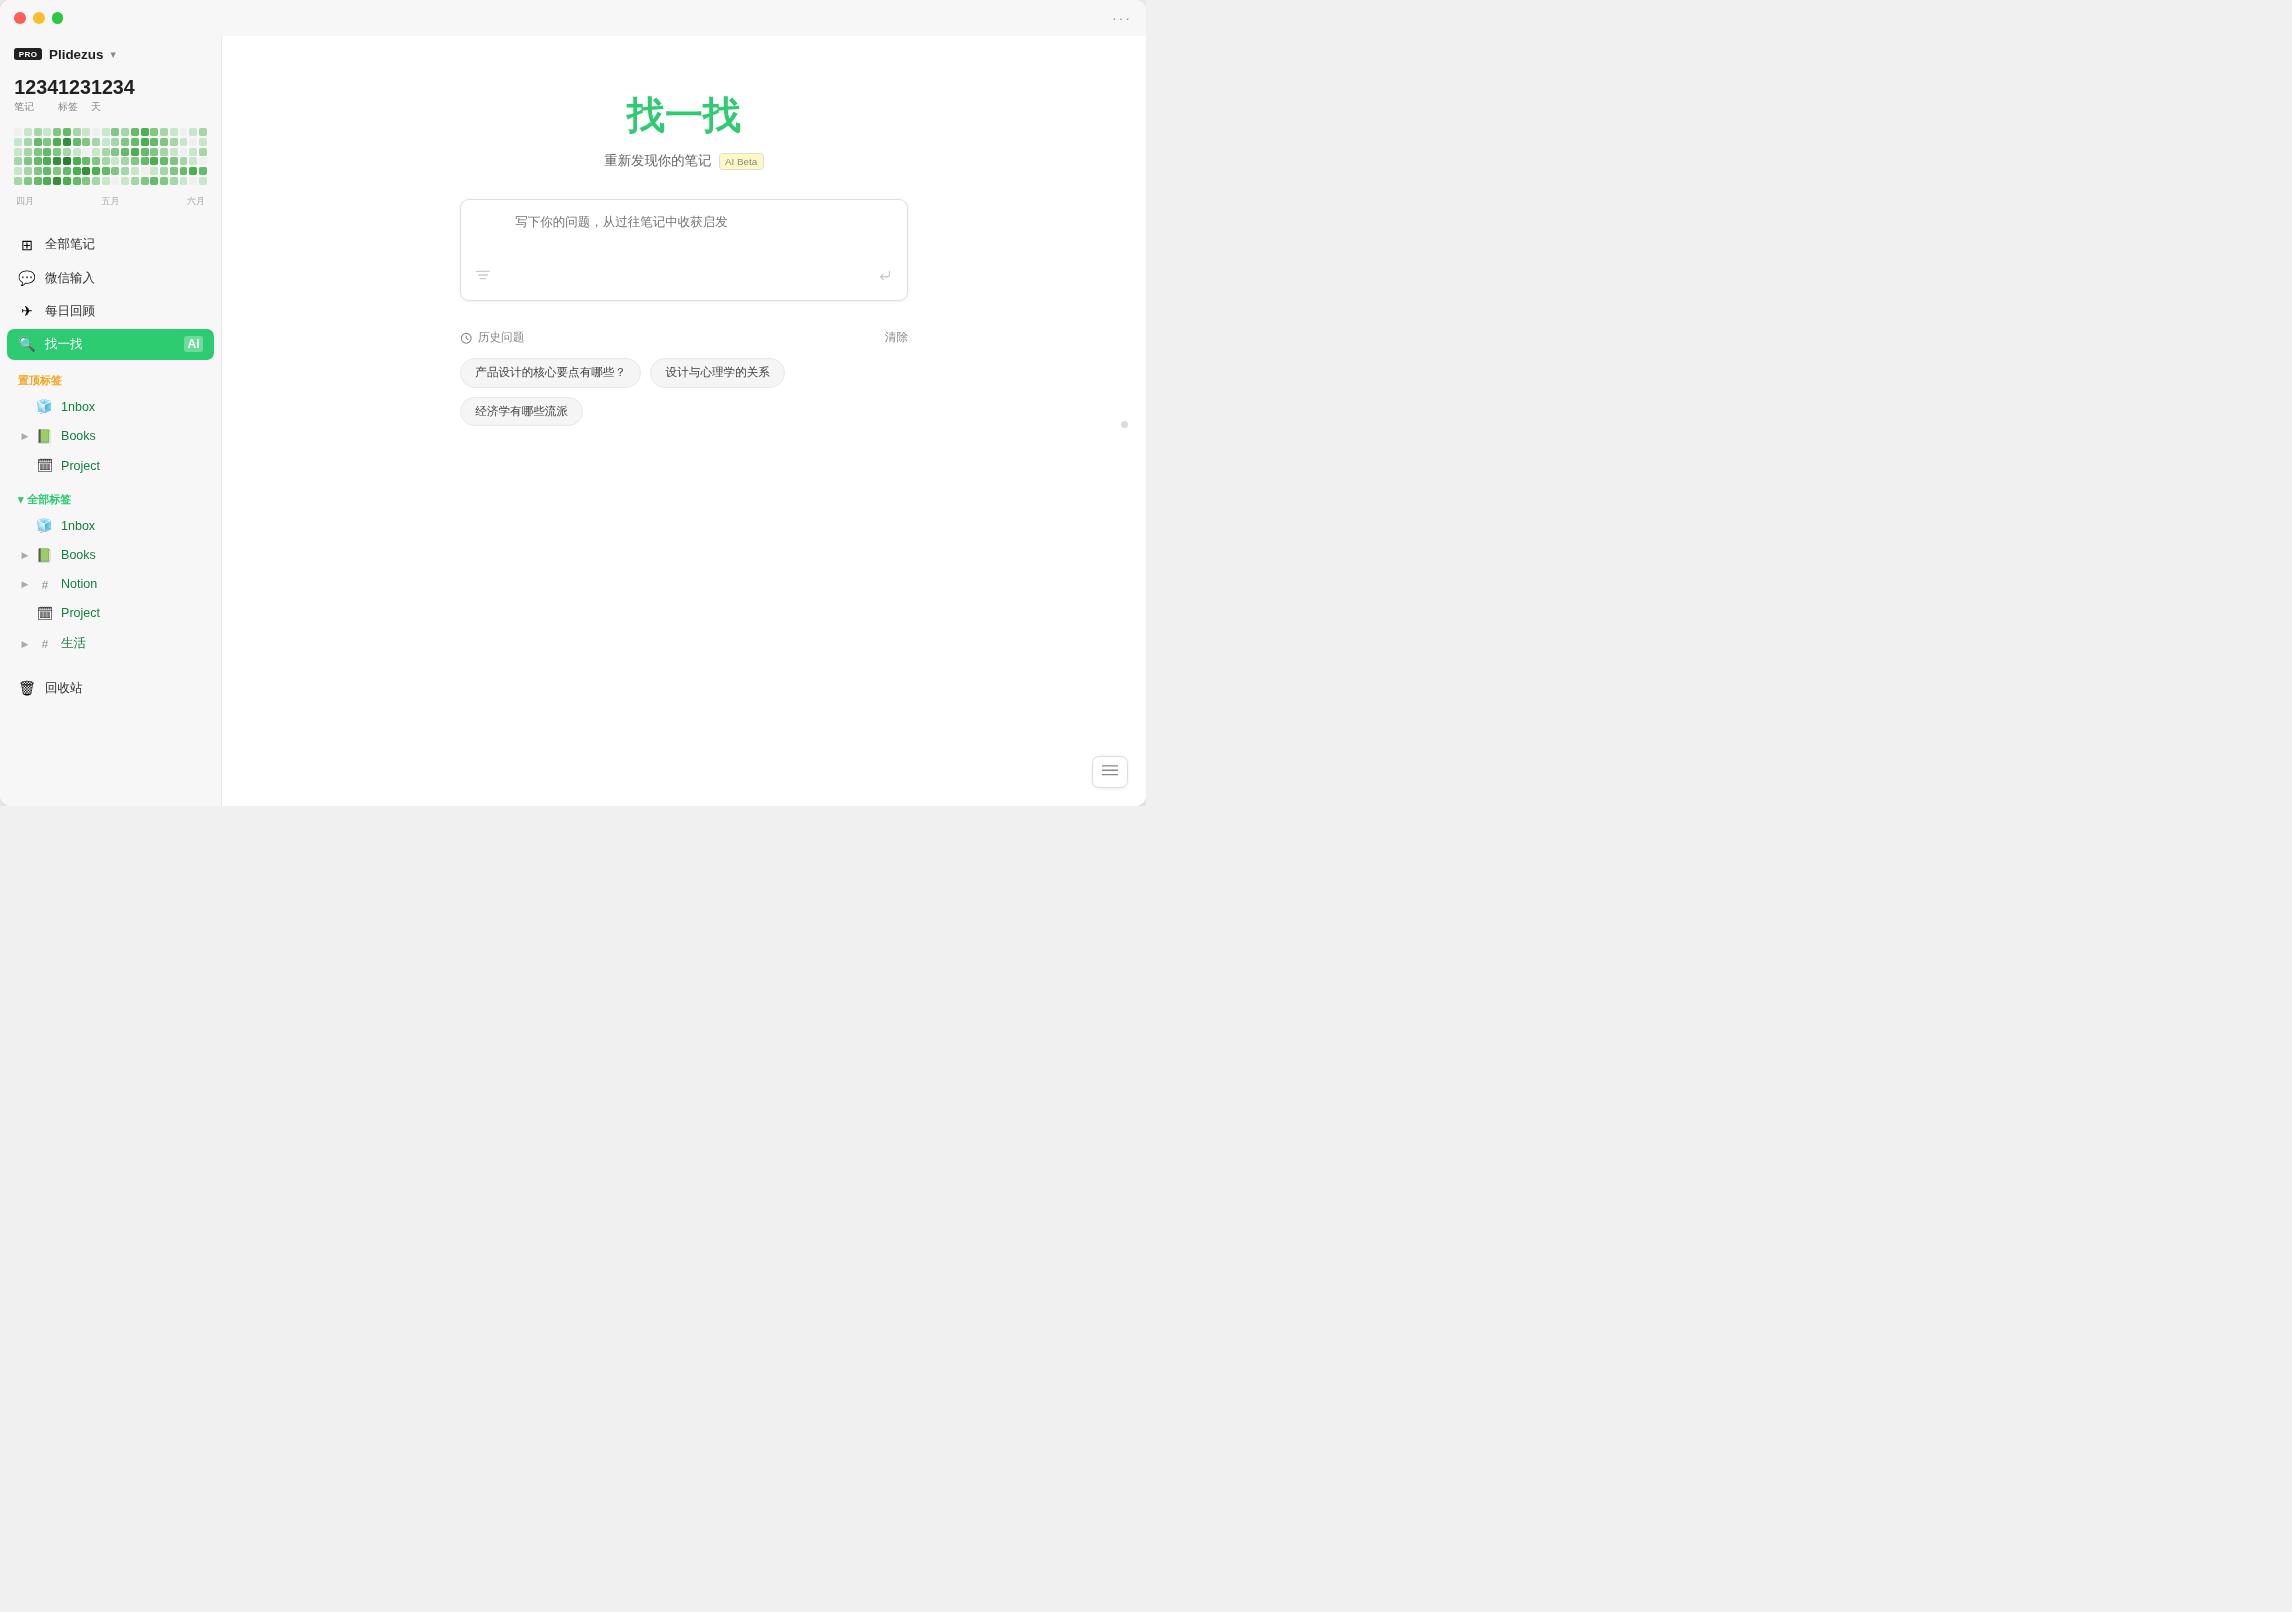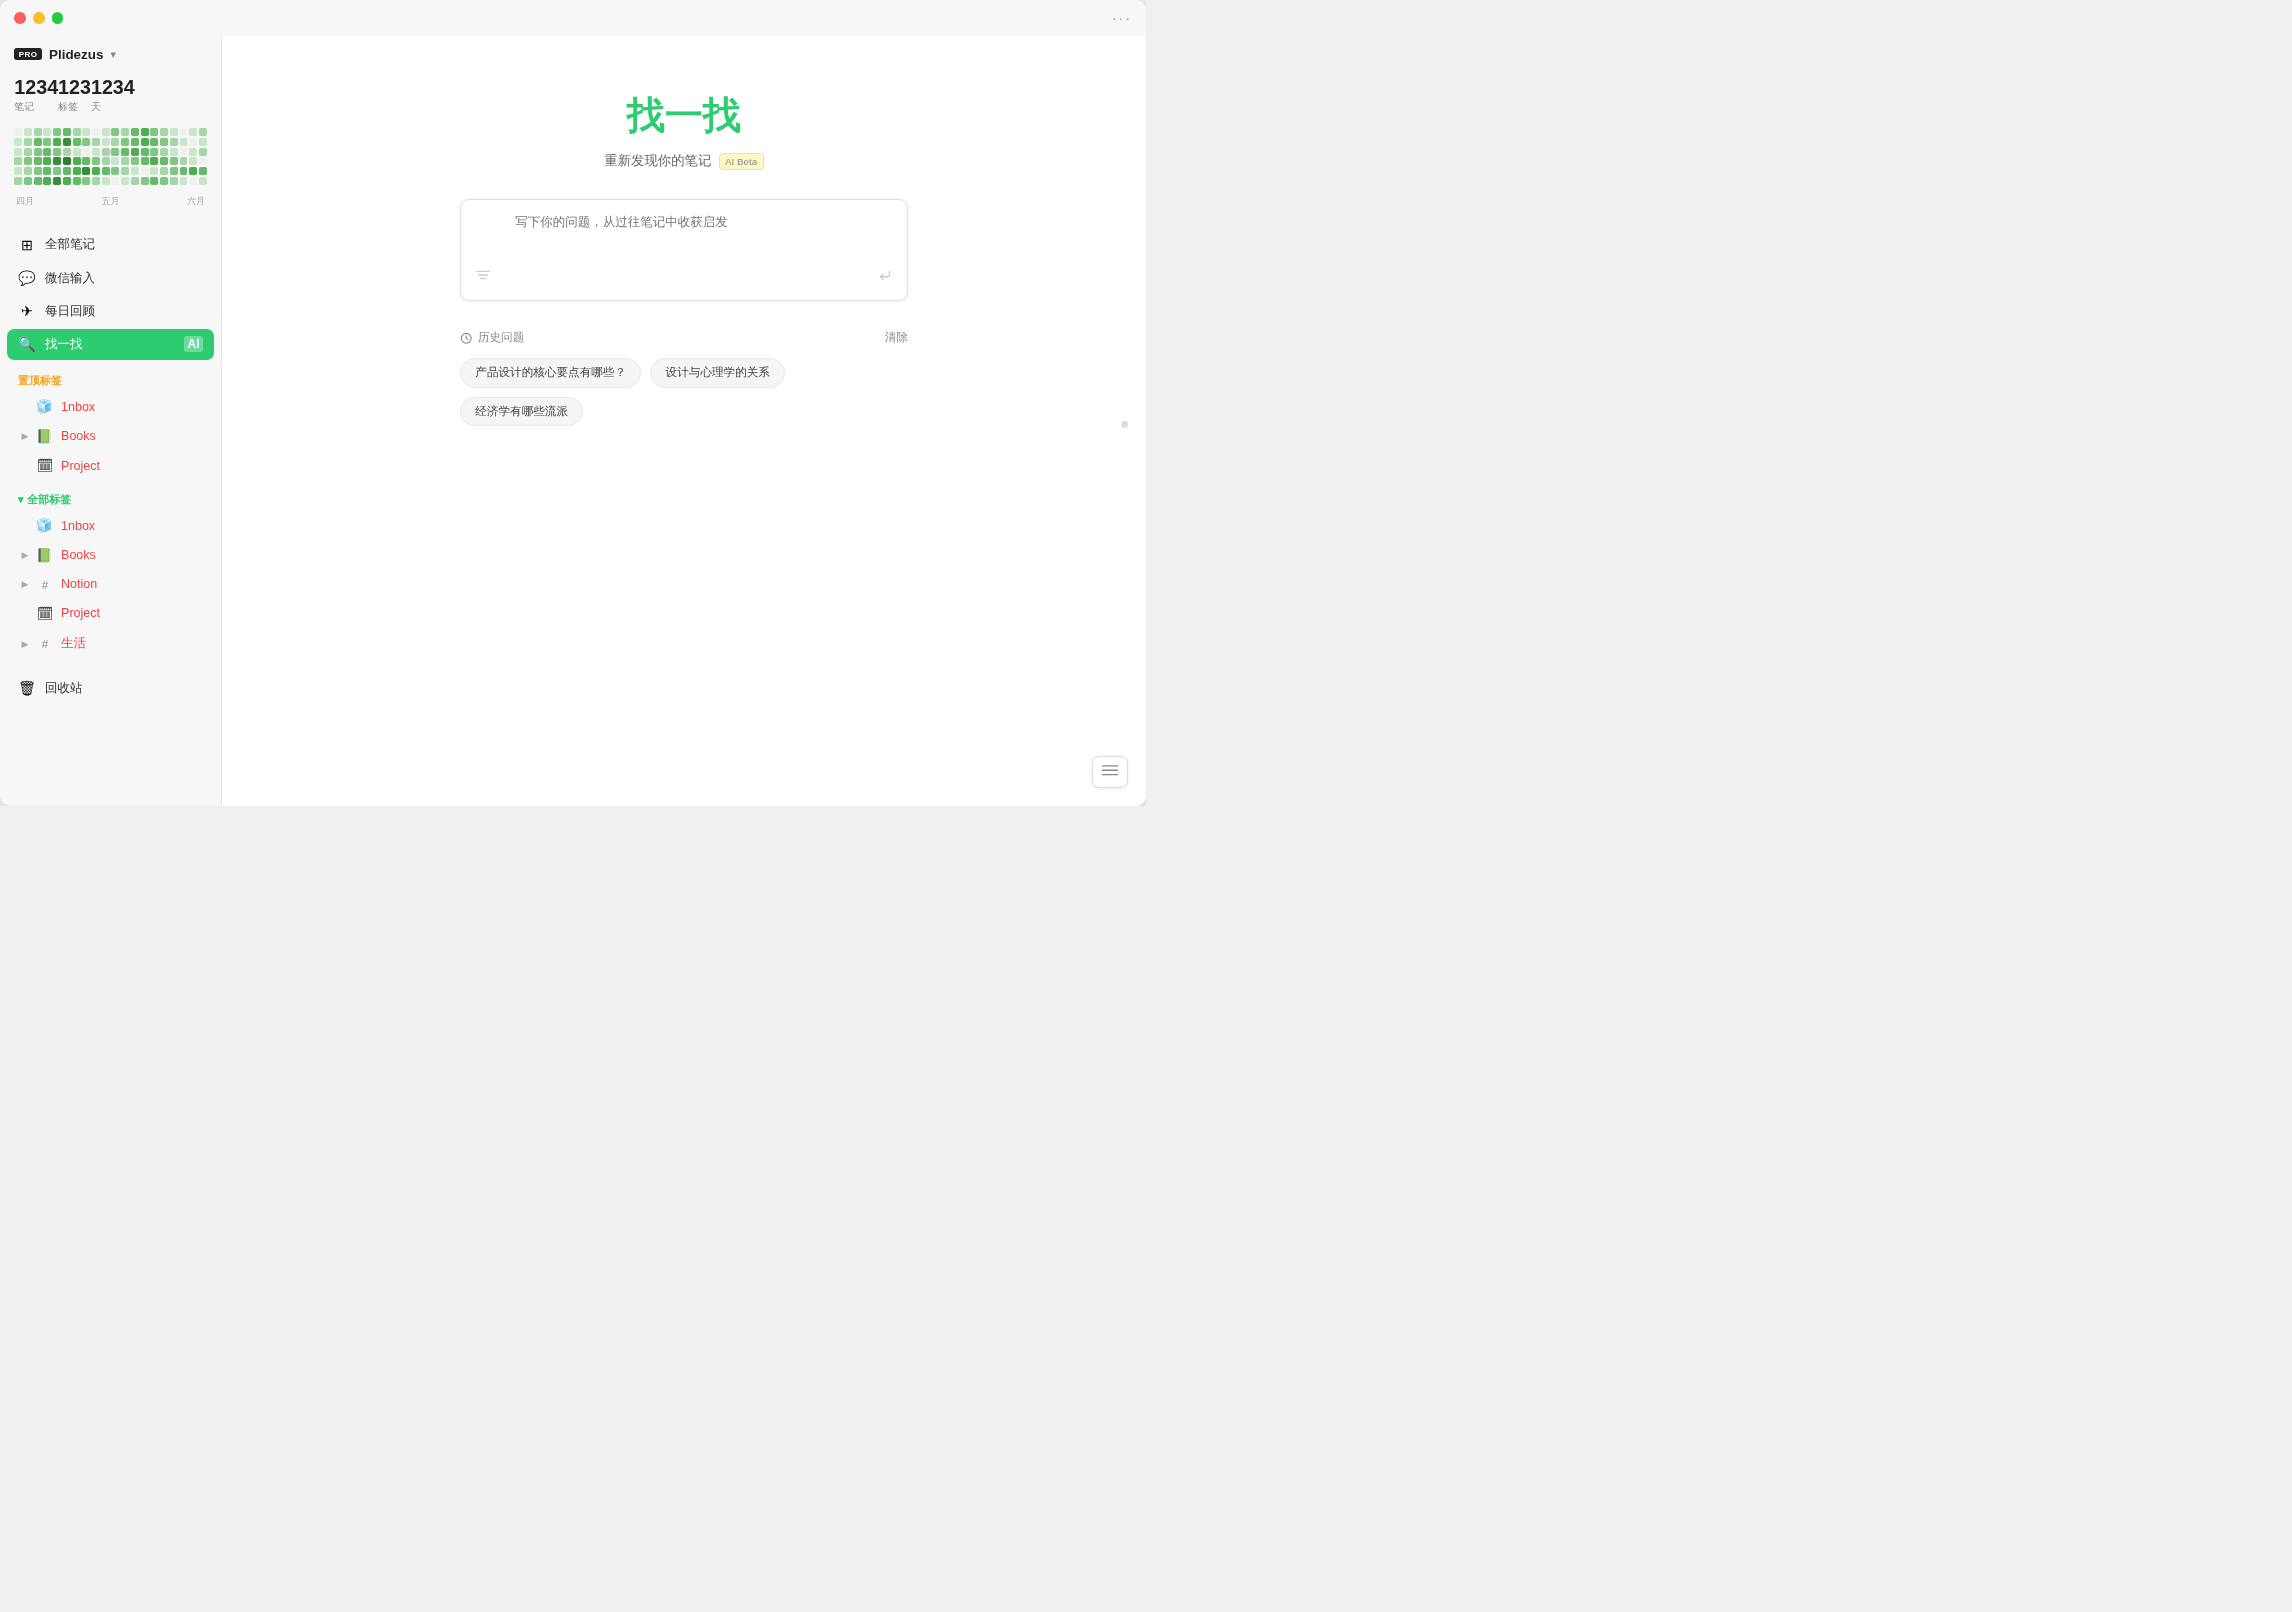--- a/index.html
+++ b/index.html
@@ -200,21 +200,21 @@
       width: 9px;
     }
     .tag-emoji {
       width: 18px;
       text-align: center;
       margin-right: 7.2px;
       font-size: 13.4px;
     }
     .tag-label {
       font-size: 12.5px;
-      color: #ef4444;
+      color: #15803d;
       flex: 1;
     }
     .tag-more {
       opacity: 0;
       color: #aaa;
       font-size: 10.7px;
       letter-spacing: 0.9px;
     }
     .trash-section {
       padding: 7.2px 7.2px 0;

